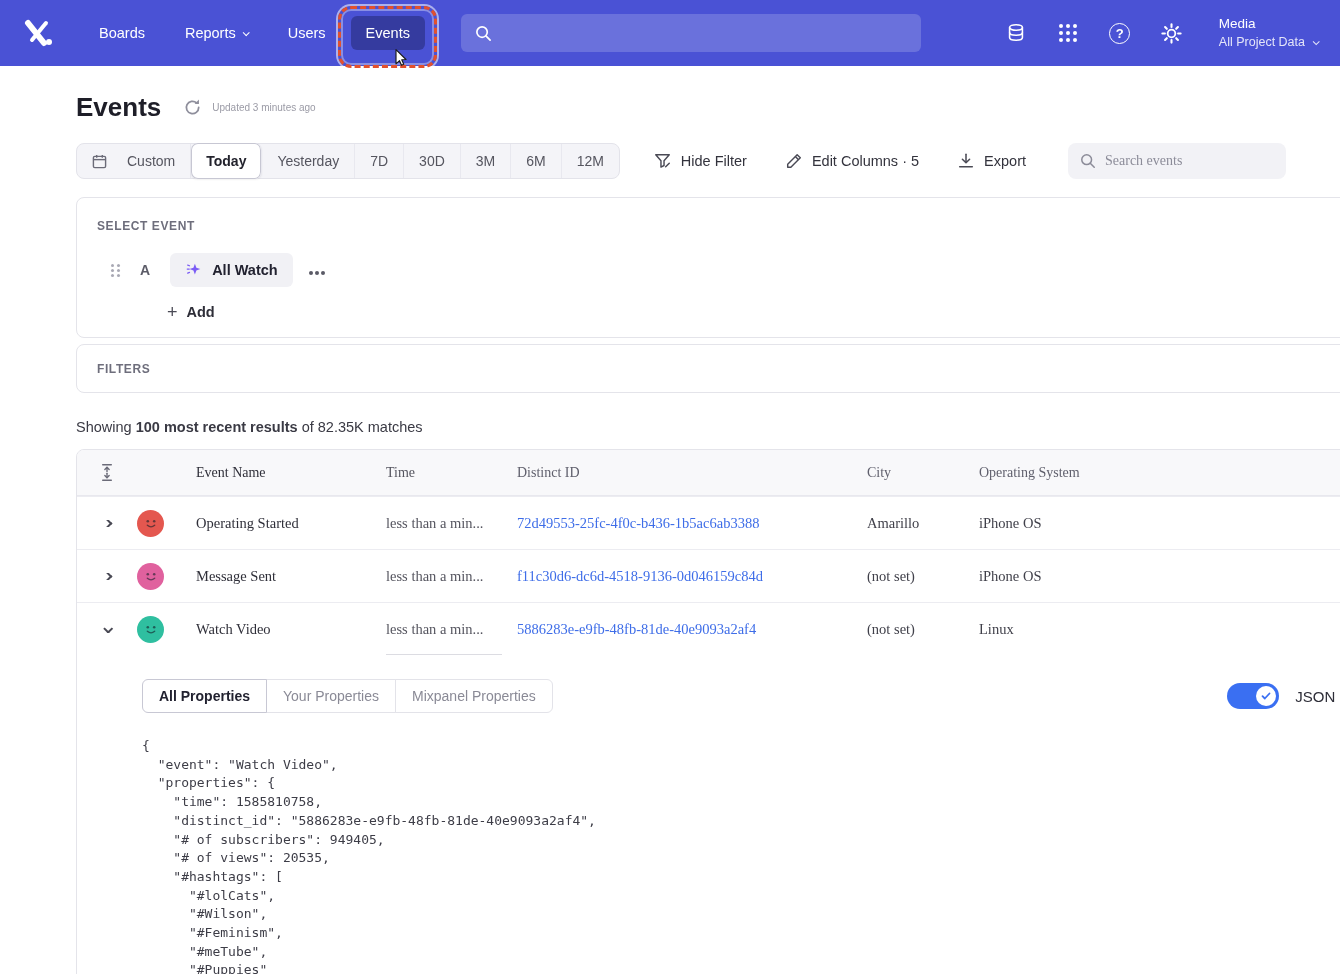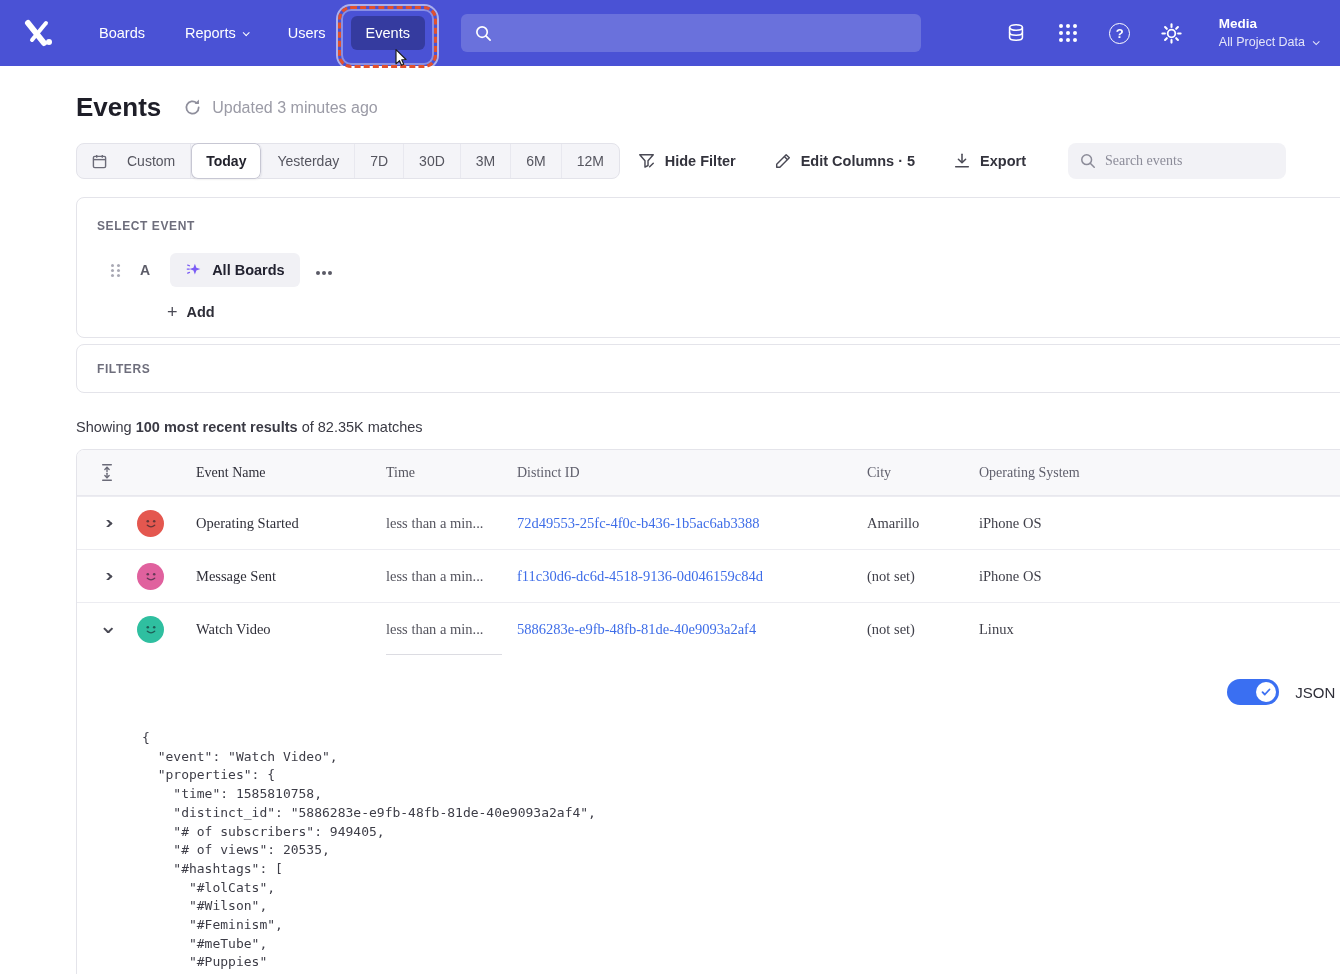--- a/index.html
+++ b/index.html
@@ -27,48 +27,48 @@
   .nav-search input::placeholder { color:rgba(255,255,255,0.82); }
   .nav-right { margin-left:auto; display:flex; align-items:center; gap:26px; }
   .nav-icon-btn { background:none; border:none; color:#fff; cursor:pointer; display:flex;
     align-items:center; justify-content:center; width:26px; height:26px; }
   .help-ring { width:21px; height:21px; border:1.8px solid #fff; border-radius:50%;
     display:flex; align-items:center; justify-content:center; font-size:13px; font-weight:700; }
   .gdots { position:relative; width:4px; height:4px; border-radius:50%; background:#fff; margin:-14px 0 0 -14px;
     box-shadow:7px 0 0 #fff,14px 0 0 #fff,0 7px 0 #fff,7px 7px 0 #fff,14px 7px 0 #fff,
                0 14px 0 #fff,7px 14px 0 #fff,14px 14px 0 #fff; }
   .project-switcher { margin-left:8px; cursor:pointer; line-height:1.35; }
-  .project-name { font-size:13.5px; font-weight:700; }
+  .project-name { font-size:13.5px; font-weight:400; }
   .project-scope { font-size:12.5px; color:rgba(255,255,255,0.85); display:flex; align-items:center; gap:8px; }
 
   
   .annotation-box { position:absolute; left:338px; top:6px; width:99px; height:62px;
     border:3px dashed #e2502d; border-radius:13px; z-index:50; pointer-events:none;
     box-shadow:0 0 0 2px rgba(255,255,255,0.55), inset 0 0 0 2px rgba(255,255,255,0.35); }
   .cursor-glyph { position:absolute; left:50px; top:38px; width:20px; height:22px; }
 
   
   .page { padding:26px 54px 0 76px; }
   .page-head { display:flex; align-items:center; gap:16px; }
   .page-head h1 { font-size:26px; font-weight:700; color:#1e1e28; margin-right:6px; }
   .refresh-btn { border:none; background:none; cursor:pointer; display:flex; }
-  .updated { font-size:16px; color:#9b9ba6; margin-left:-6px; }
+  .updated { font-size:10px; color:#9b9ba6; margin-left:-6px; }
 
   .toolbar { margin-top:20px; display:flex; align-items:center; }
   .seg { display:inline-flex; align-items:stretch; background:#f4f4f8; border:1px solid #e3e3ea;
     border-radius:8px; }
   .seg-item { display:flex; align-items:center; gap:20px; border:none; background:transparent;
     padding:9px 15px; font-size:14px; color:#55555f; cursor:pointer; border-right:1px solid #e8e8ef;
     font-family:inherit; }
   .seg-item:last-child { border-right:none; }
   .seg-item.active { background:#fff; box-shadow:inset 0 0 0 1px #c7c7d3, 0 1px 2px rgba(0,0,0,0.06);
     border-radius:7px; margin:-1px 0; font-weight:700; color:#23232d; }
   .toolbar .spacer { flex:1; }
   .txt-btn { display:flex; align-items:center; gap:9px; background:none; border:none; cursor:pointer;
-    font-size:14.5px; color:#33333d; font-weight:700; margin-left:38px; font-family:inherit; }
+    font-size:14.5px; color:#33333d; font-weight:400; margin-left:38px; font-family:inherit; }
   .search-events { margin-left:42px; width:218px; height:36px; background:#f2f2f6; border-radius:8px;
     display:flex; align-items:center; padding:0 12px; gap:9px; }
   .search-events input { flex:1; border:none; background:transparent; outline:none; font-size:14px;
     color:#3a3a44; font-family:Liberation Serif, serif; width:100%; }
   .search-events input::placeholder { color:#8c8c99; }
 
   
   .card { width:1326px; border:1px solid #e4e4ea; border-radius:8px; background:#fff; }
   .qb-card { margin-top:18px; padding:16px 20px 16px; }
   .qb-head { display:flex; align-items:center; }
@@ -280,21 +280,21 @@
       </button>
     </div>
     <div class="qb-row">
       <span class="vdots"></span>
       <span class="step-letter">A</span>
       <button class="event-chip">
         <svg width="18" height="18" viewBox="0 0 20 20">
           <path d="M11 3l1.6 4.4L17 9l-4.4 1.6L11 15l-1.6-4.4L5 9l4.4-1.6L11 3z" fill="#7b5cf5"></path>
           <path d="M3 4.5l2 .8 M2.5 9h2.2 M3 13.5l2-.8" stroke="#7b5cf5" stroke-width="1.4" stroke-linecap="round" fill="none"></path>
         </svg>
-        <span>All Boards</span>
+        <span>All Watch</span>
       </button>
       <button class="more-btn">
         <span class="hdots"></span>
       </button>
     </div>
     <button class="add-btn">
       <span class="plus">+</span>
       <span>Add</span>
     </button>
   </section>
@@ -411,20 +411,25 @@
       <span class="c c-os">Linux</span>
       <span class="c c-more">
         <button class="row-more">
           <span class="hdots"></span>
         </button>
       </span>
     </div>
 
     <div class="detail time-underline">
       <div class="detail-row">
+        <div class="tabs">
+          <button class="tab active">All Properties</button>
+          <button class="tab">Your Properties</button>
+          <button class="tab">Mixpanel Properties</button>
+        </div>
         <div class="spacer"></div>
         <button class="toggle">
           <span class="knob">
             <svg width="12" height="12" viewBox="0 0 12 12">
               <path d="M2.5 6.2l2.3 2.3 4.7-5" fill="none" stroke="#3a6ff2" stroke-width="1.8" stroke-linecap="round" stroke-linejoin="round"></path>
             </svg>
           </span>
         </button>
         <span class="json-mode-label">JSON mode</span>
       </div>

